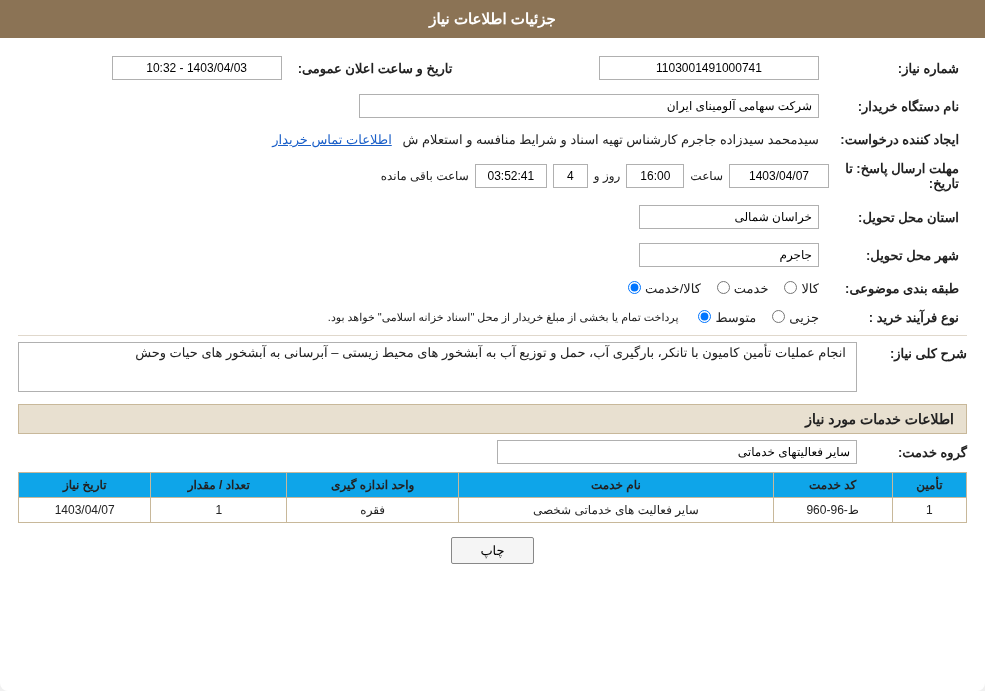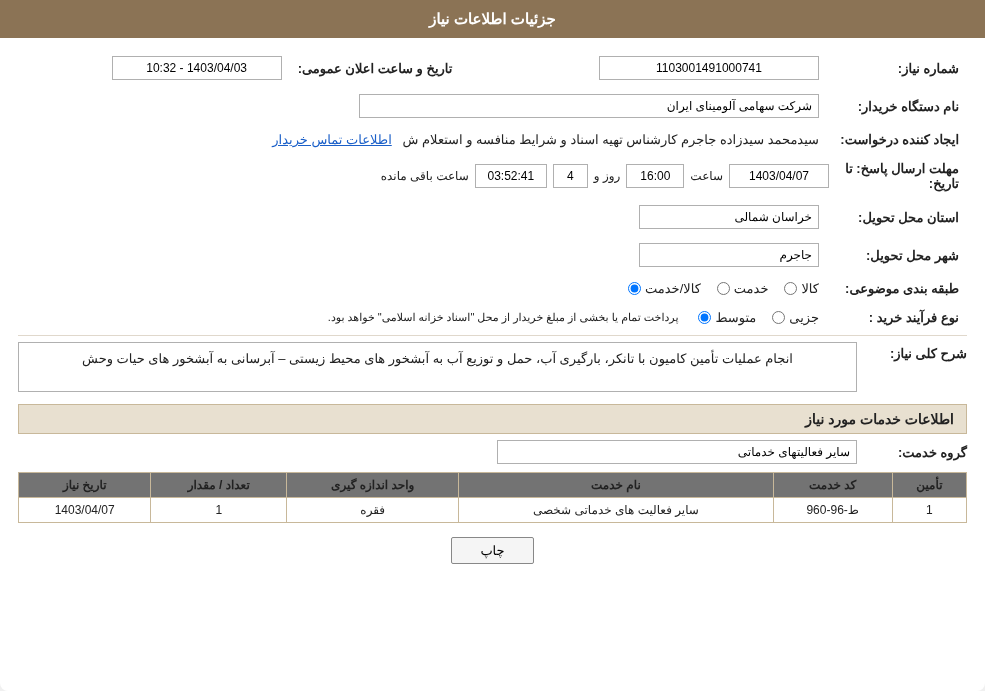--- a/index.html
+++ b/index.html
@@ -76,39 +76,39 @@
       cursor: pointer;
       margin-left: 35px;
     }
     .radio-group {
       display: flex;
       gap: 16px;
       direction: rtl;
     }
     .radio-item {
       display: flex;
-      align-items: center;
+      align-items: flex-start;
       gap: 4px;
     }
     .section-header {
       background: #e8e0d0;
       border: 1px solid #c8b89a;
       padding: 6px 12px;
       font-weight: bold;
       font-size: 14px;
       margin: 10px 0 6px 0;
       text-align: right;
     }
     .services-table {
       width: 100%;
       border-collapse: collapse;
       margin-bottom: 10px;
     }
     .services-table th {
-      background: #737373;
+      background: #0ea5e9;
       border: 1px solid #c8b89a;
       padding: 5px 8px;
       text-align: center;
       font-weight: bold;
       font-size: 12px;
     }
     .services-table td {
       border: 1px solid #c8b89a;
       padding: 5px 8px;
       text-align: center;
@@ -161,23 +161,23 @@
     .watermark-area {
       position: relative;
     }
     .divider-row {
       border-top: 1px solid #e0d8cc;
       margin: 6px 0;
     }
     .shrah-box {
       border: 1px solid #b0b0b0;
       background: #fff;
-      padding: 8px 10px;
+      padding: 2px 10px;
       font-size: 13px;
-      text-align: center;
+      text-align: right;
       direction: rtl;
       margin-bottom: 2px;
       min-height: 50px;
     }
     .shrah-section {
       display: flex;
       align-items: flex-start;
       direction: rtl;
       margin-bottom: 6px;
     }

